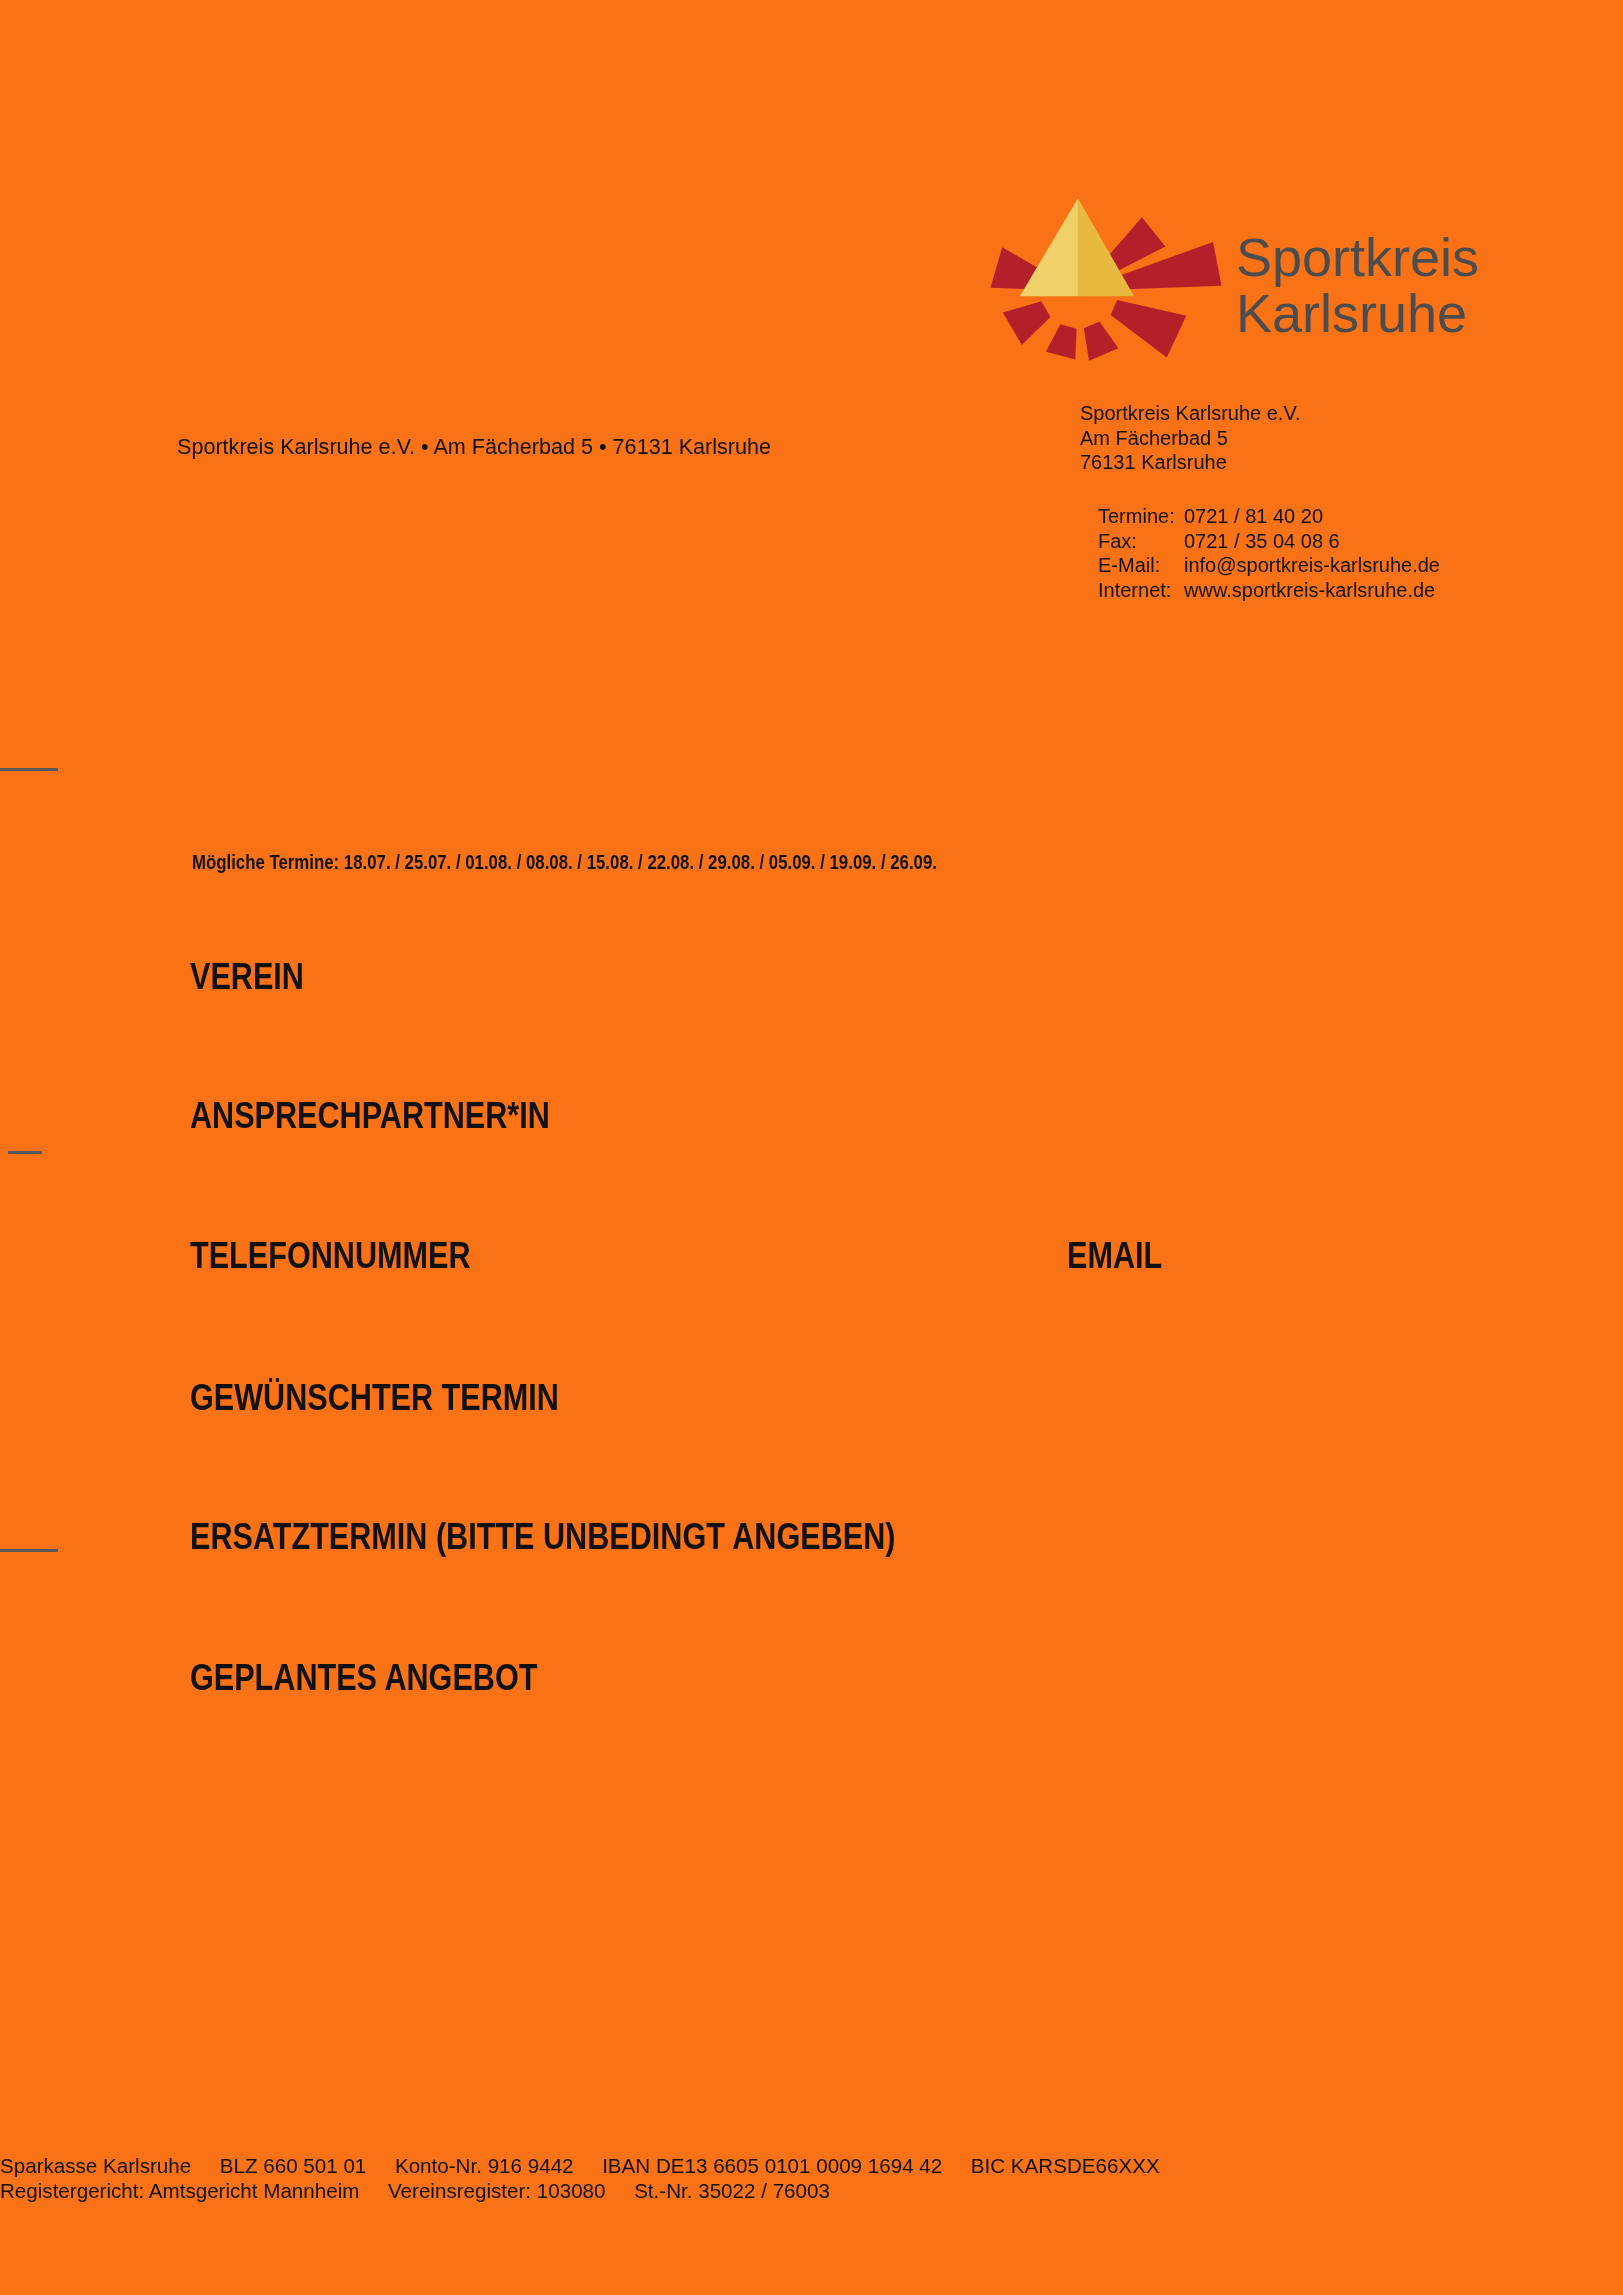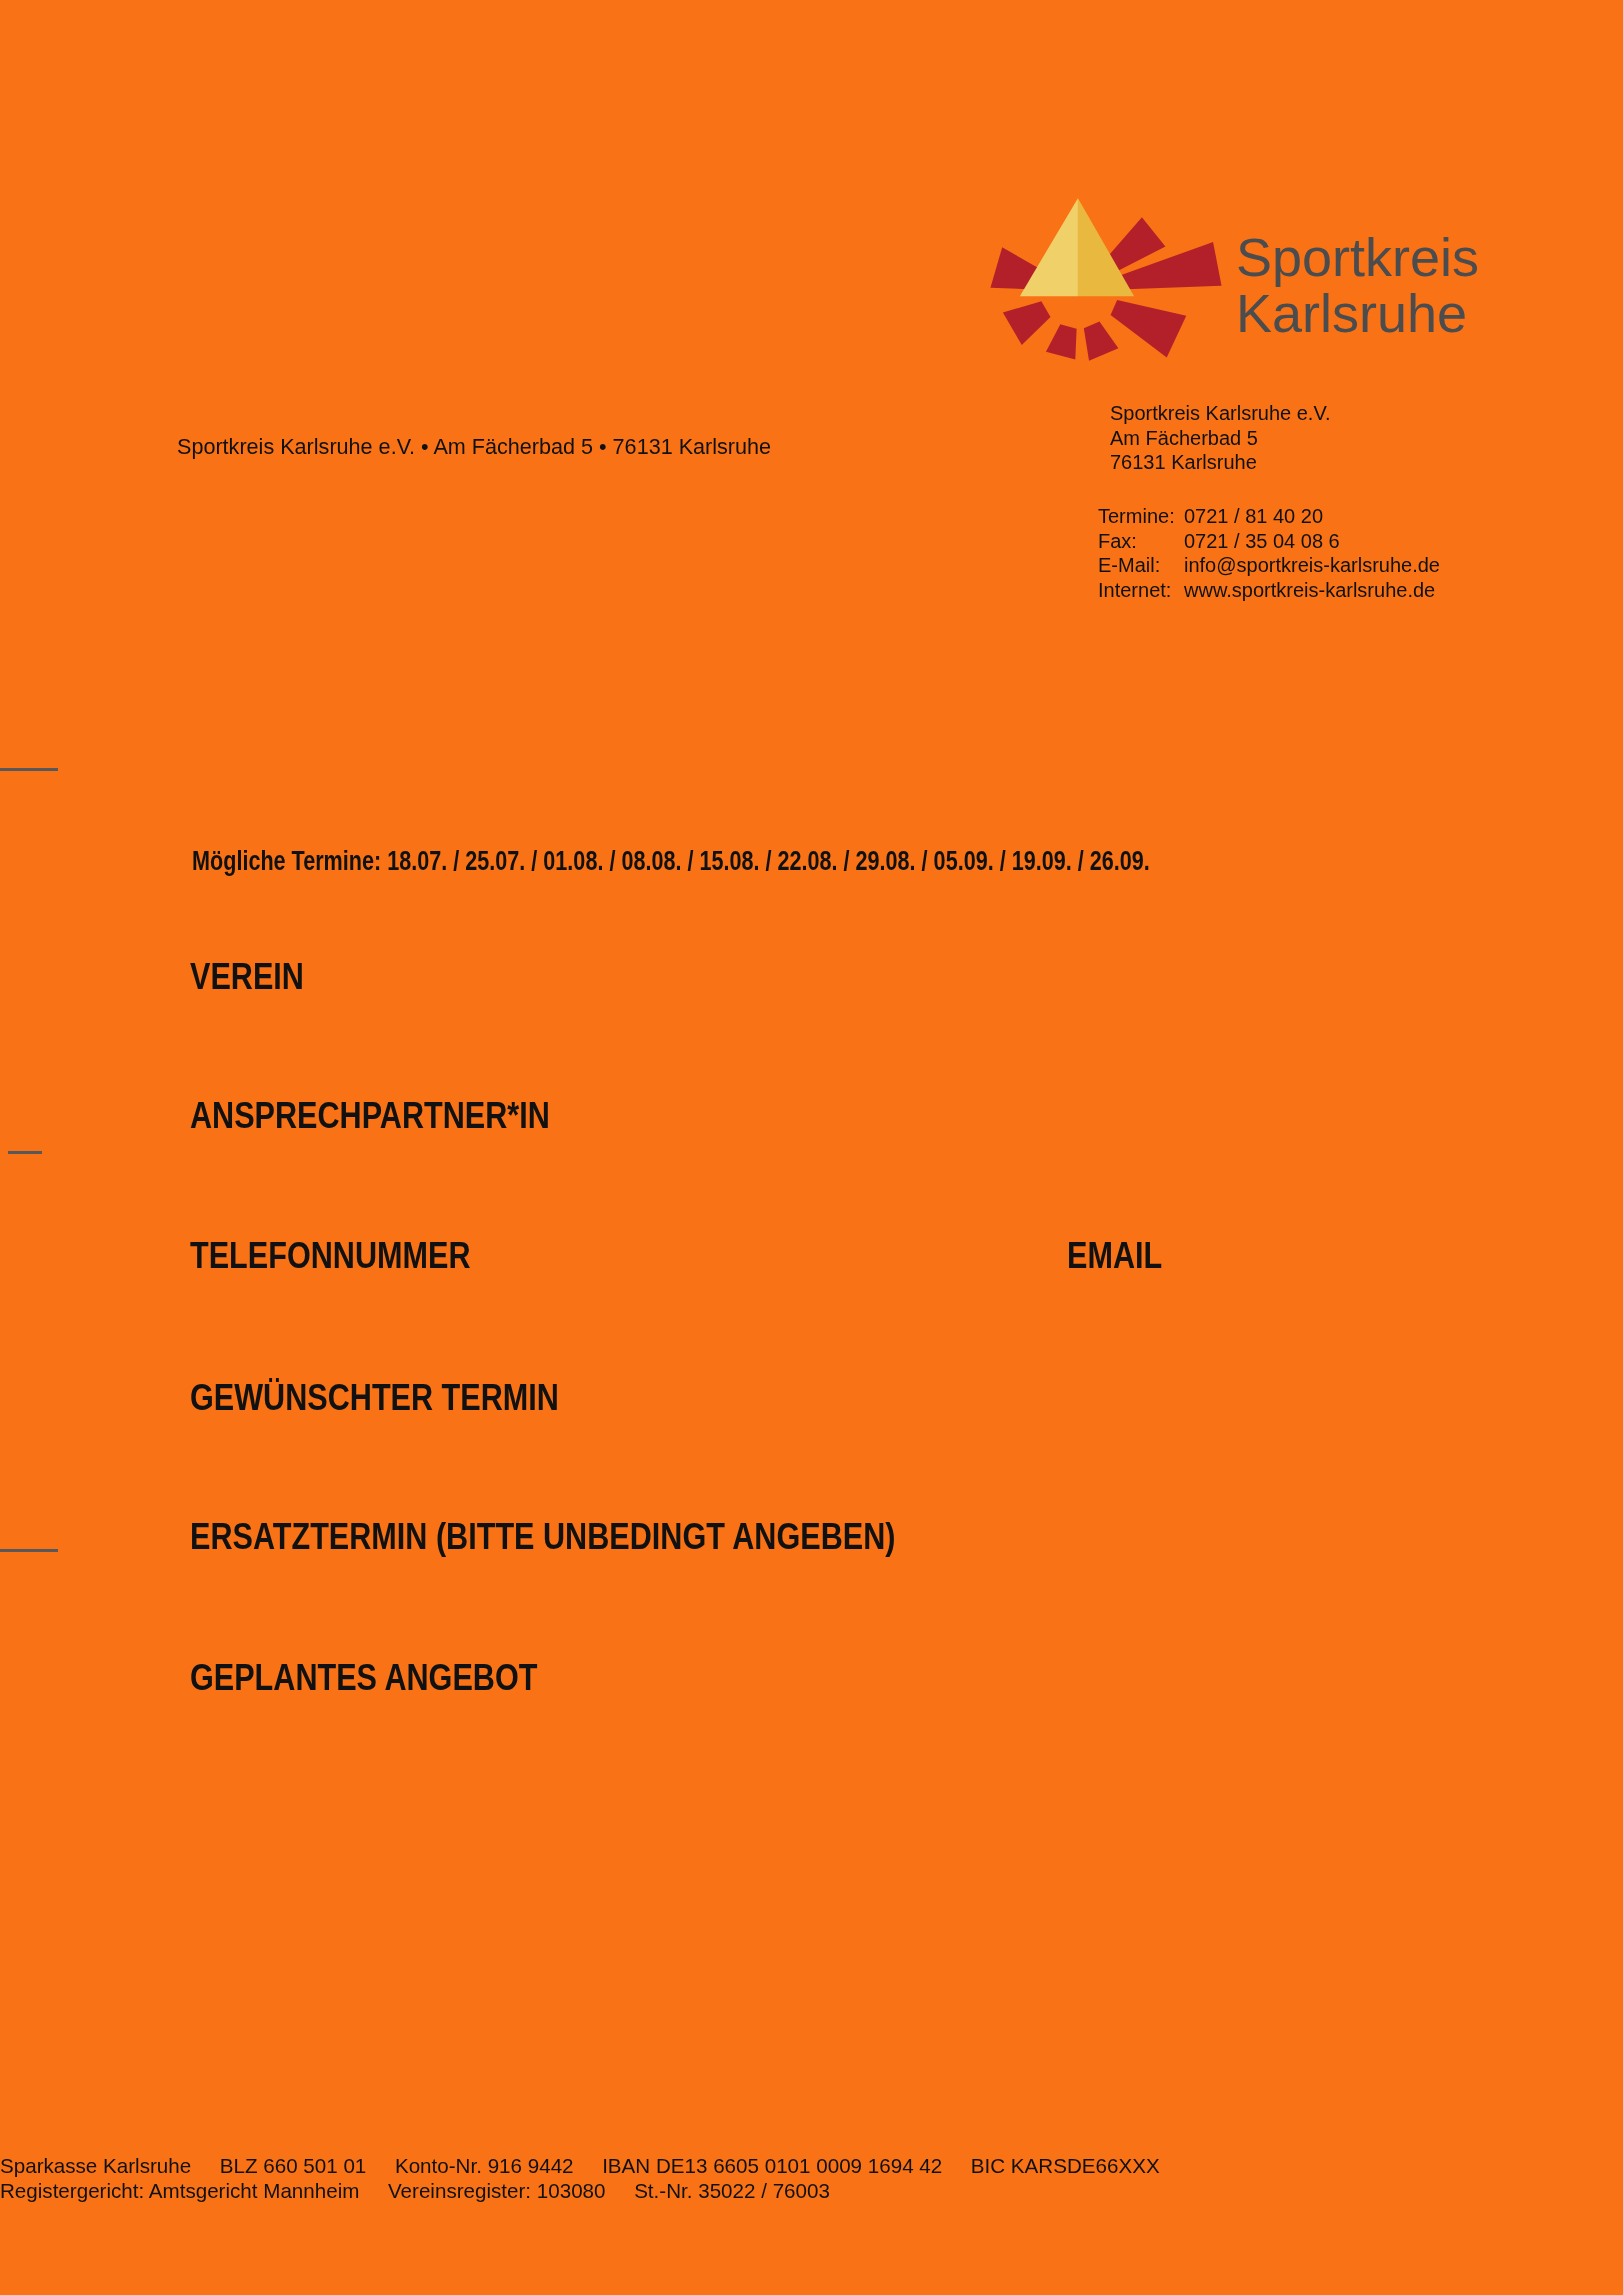--- a/index.html
+++ b/index.html
@@ -12,21 +12,21 @@
     overflow:hidden;
     padding-left:44px;
   }
   .abs{position:absolute;}
   .cond{display:inline-block;transform-origin:0 0;white-space:nowrap;}
   
   .doc-title{font-size:50px;font-weight:700;line-height:50px;letter-spacing:-0.3px;}
   .doc-title .cond{transform:scaleX(0.875);}
   .doc-subtitle{font-size:35px;font-weight:400;line-height:35px;}
   .doc-subtitle .cond{transform:scaleX(0.78);}
-  .doc-dates{font-size:27px;font-weight:600;line-height:29px;}
+  .doc-dates{font-size:21px;font-weight:600;line-height:29px;}
   .doc-dates .cond{transform:scaleX(0.80);}
   .form-label{font-size:36px;font-weight:700;line-height:36px;}
   .form-label .cond{transform:scaleX(0.85);}
   
   .sender-line{font-size:21.6px;line-height:21.6px;white-space:nowrap;}
   .addr{font-size:20px;line-height:24.5px;white-space:nowrap;}
   .contact-row{position:relative;height:24.6px;white-space:nowrap;}
   .contact-label{position:absolute;left:0;top:0;}
   .contact-value{position:absolute;left:86px;top:0;}
   
@@ -59,21 +59,21 @@
     </g>
   </svg>
 
   <div class="abs wordmark" style="left:1236px;top:229px;">
     <div>Sportkreis</div>
     <div>Karlsruhe</div>
   </div>
 
   <div class="abs sender-line" style="left:177px;top:436px;">Sportkreis Karlsruhe e.V. • Am Fächerbad 5 • 76131 Karlsruhe</div>
 
-  <div class="abs addr" style="left:1110px;top:401px;">
+  <div class="abs addr" style="left:1080px;top:401px;">
     <div>Sportkreis Karlsruhe e.V.</div>
     <div>Am Fächerbad 5</div>
     <div>76131 Karlsruhe</div>
   </div>
 
   <div class="abs addr" style="left:1098px;top:504px;width:419px;">
     <div class="contact-row">
       <span class="contact-label">Termine:</span>
       <span class="contact-value">0721 / 81 40 20</span>
     </div>

